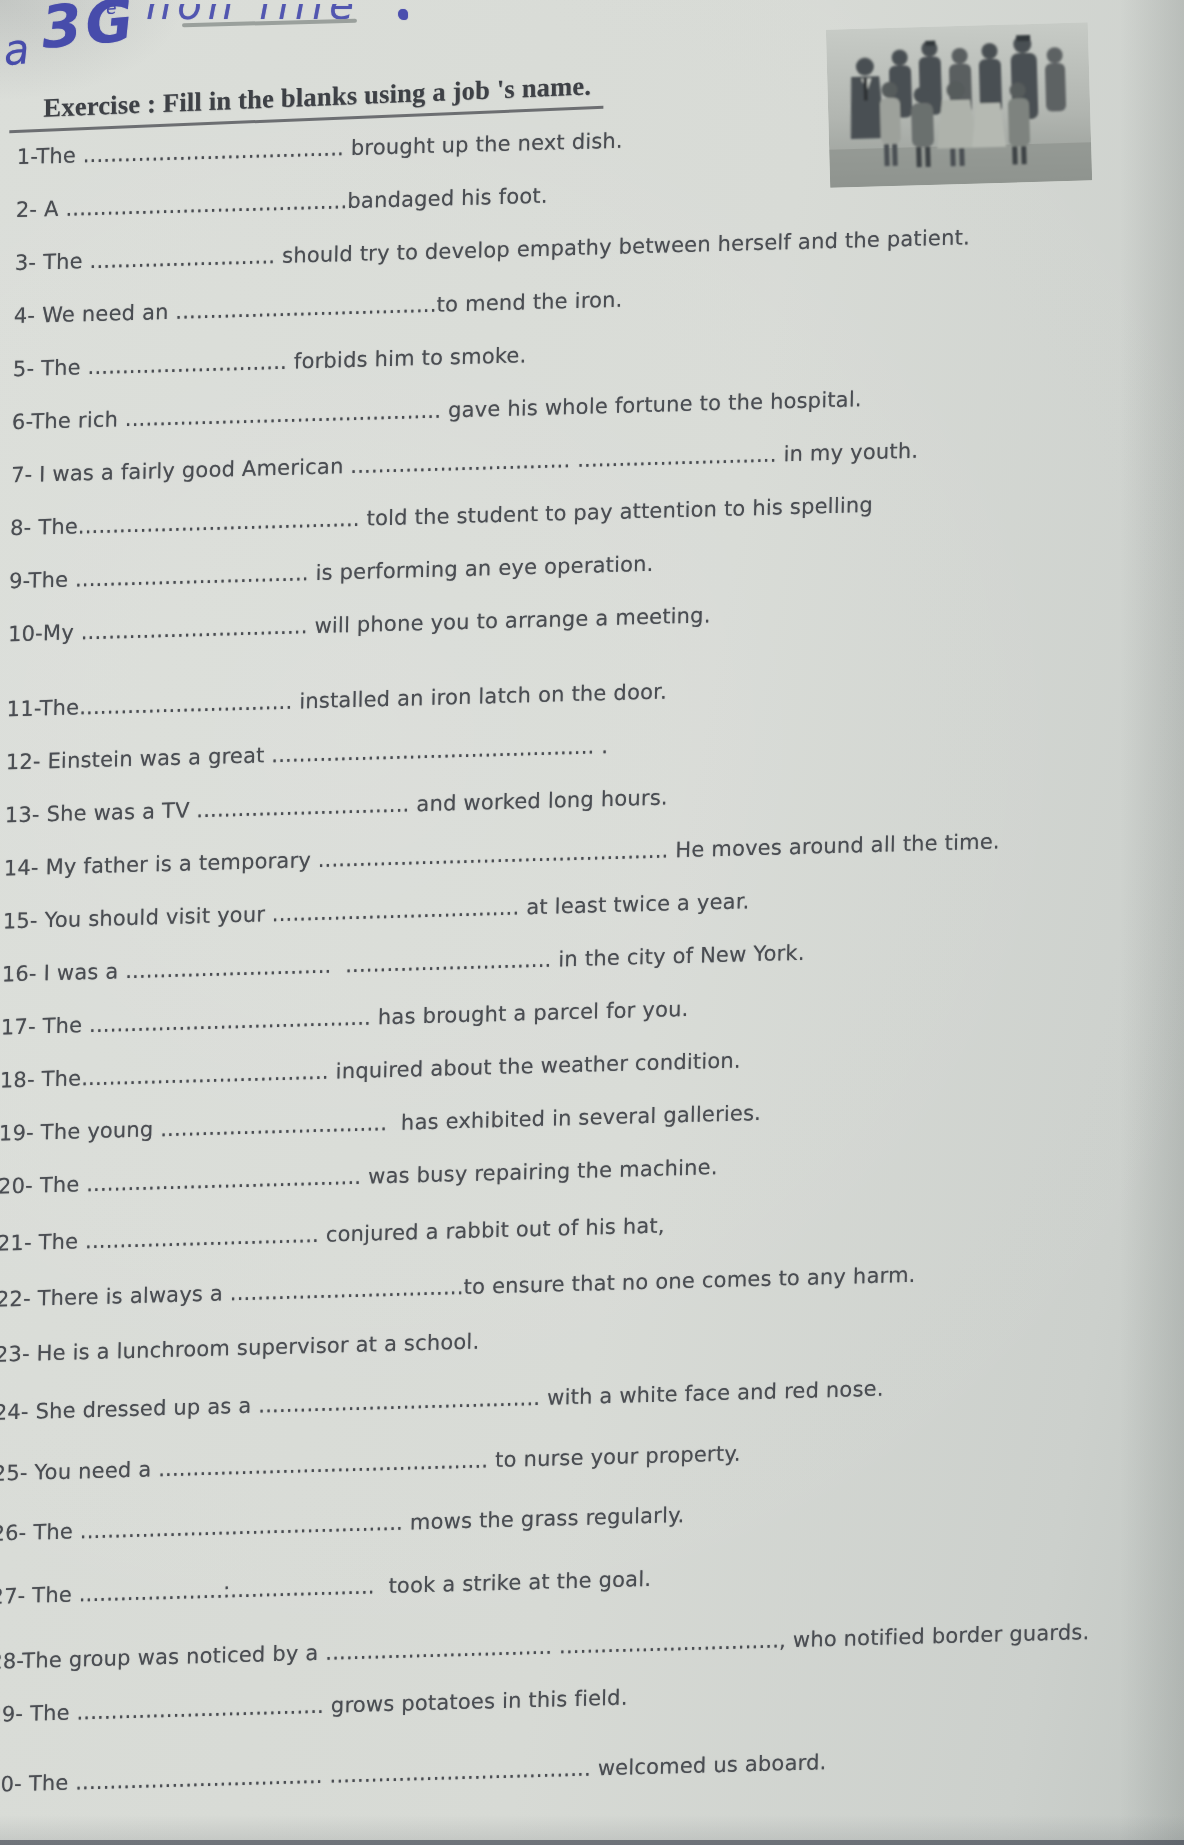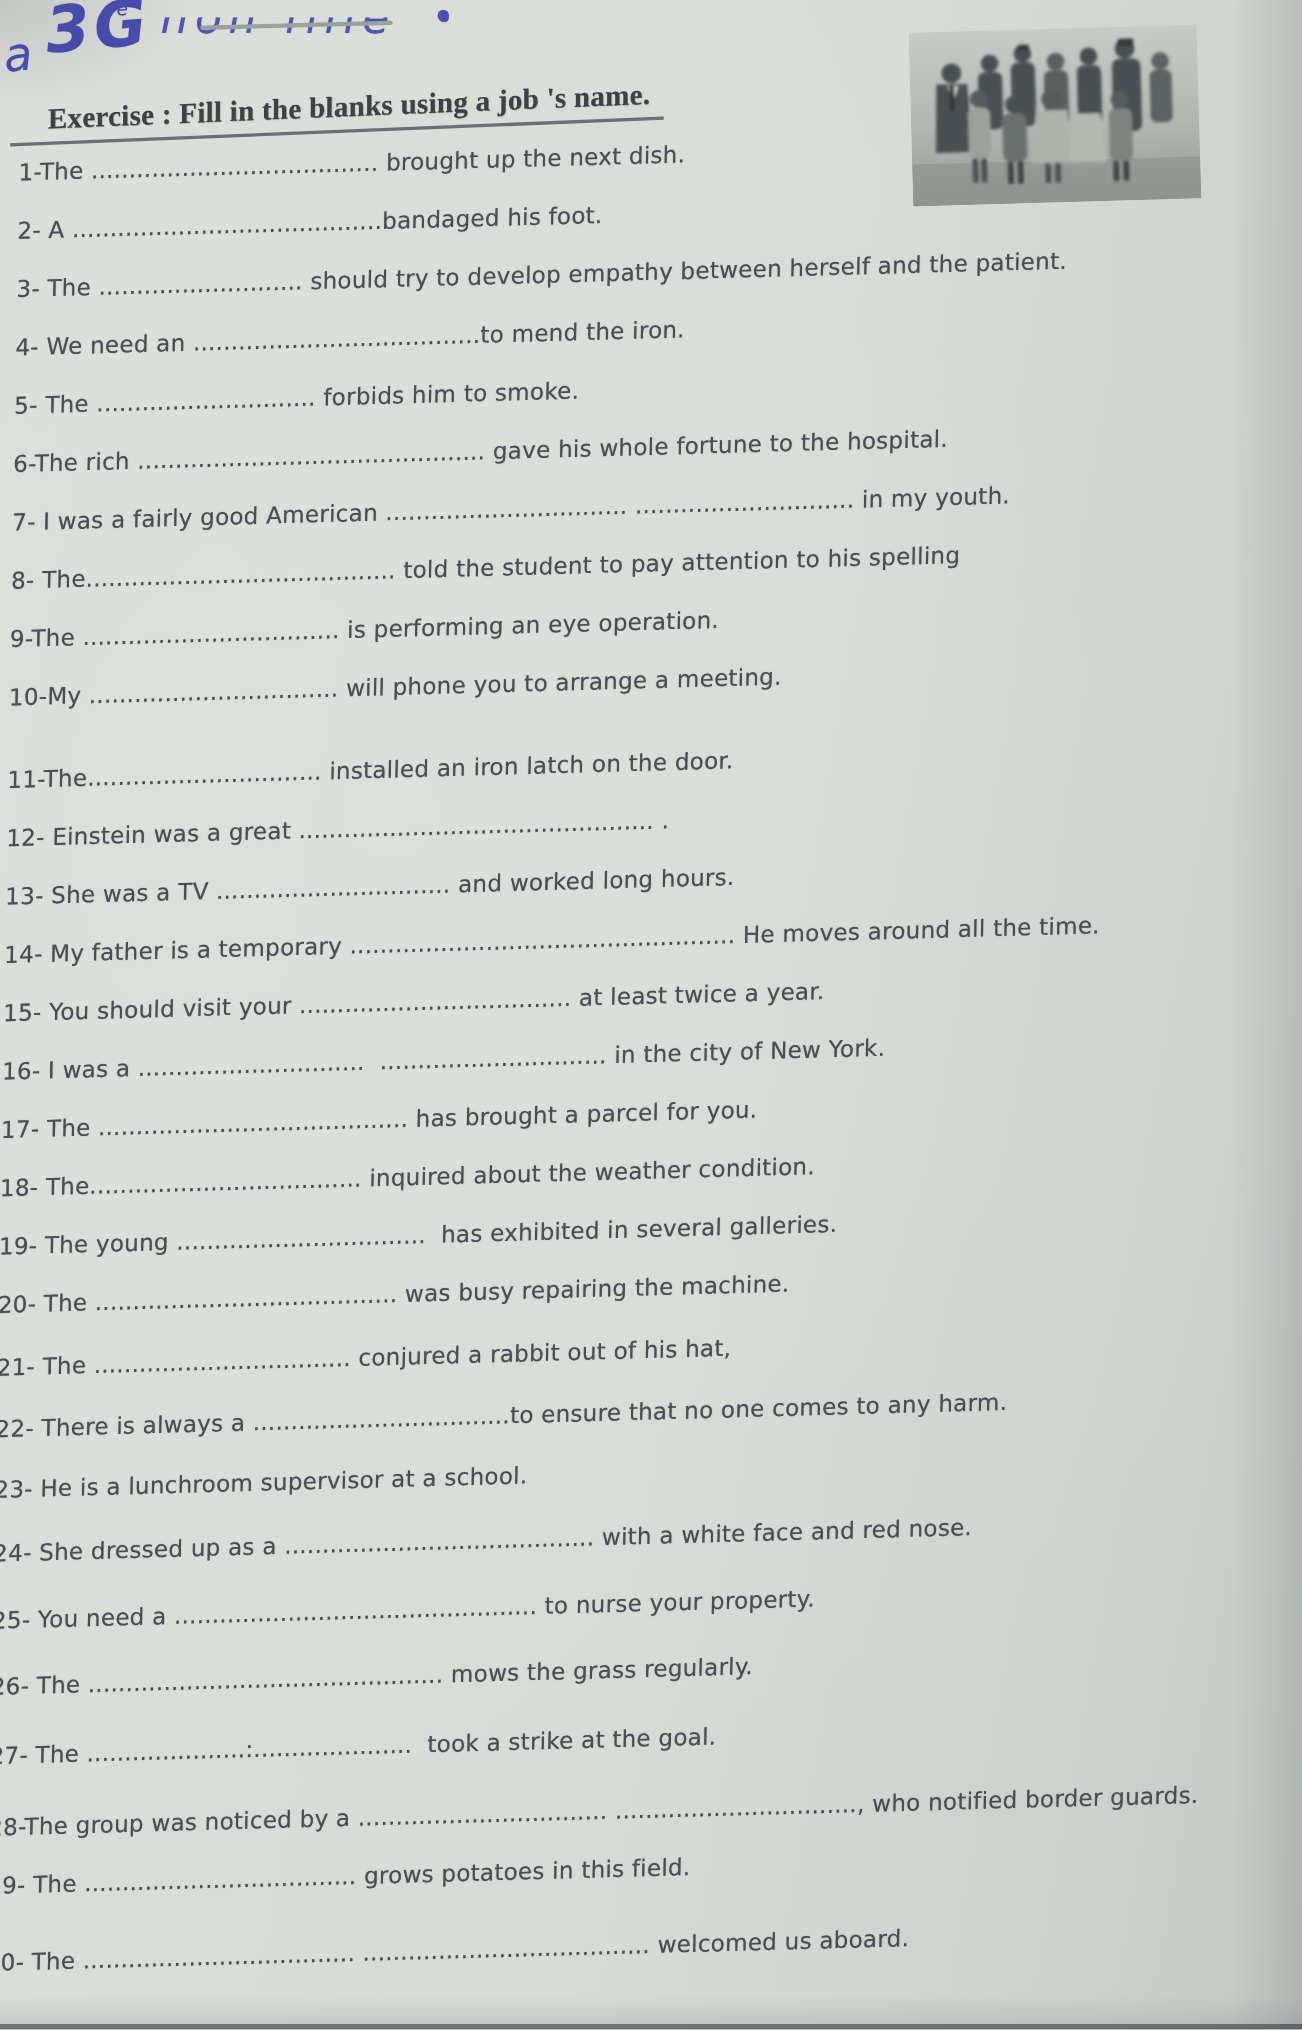--- a/index.html
+++ b/index.html
@@ -41,21 +41,21 @@
     transform:rotate(-5deg);
     text-shadow:0 0 1px rgba(71,76,171,0.5);
     white-space:nowrap;
   }
   .hw-corner .hw-a{ font-size:42px; vertical-align:-14px; }
   .hw-corner .hw-main{ font-size:58px; font-weight:bold; margin-left:14px; letter-spacing:4px;}
   .hw-corner .hw-sup{ font-size:17px; vertical-align:28px; margin-left:-30px; margin-right:8px;}
 
   
   .hw-top-wrap{
-    position:absolute; left:146px; top:16px; width:220px; height:26px;
+    position:absolute; left:146px; top:4px; width:220px; height:26px;
     overflow:hidden;
   }
   .hw-top{
     position:absolute; left:0; top:-22px;
     color:#5156b0; font-style:italic; font-size:40px; letter-spacing:6px;
     text-shadow:0 0 1px rgba(81,86,176,0.5);
     white-space:nowrap;
   }
   .hw-underline{
     position:absolute; left:182px; top:21px; width:175px; height:4px;

